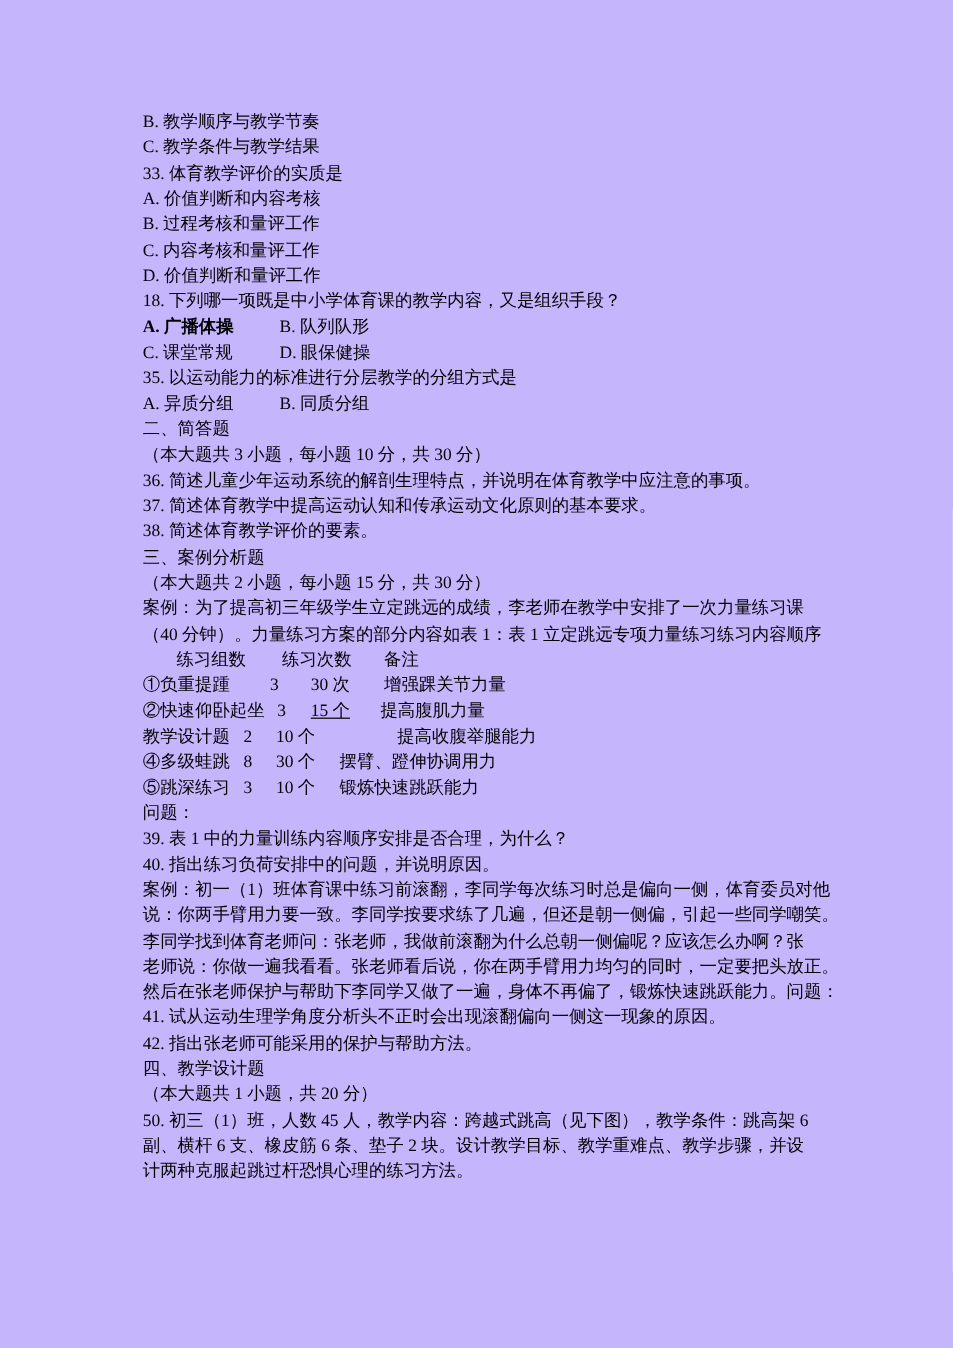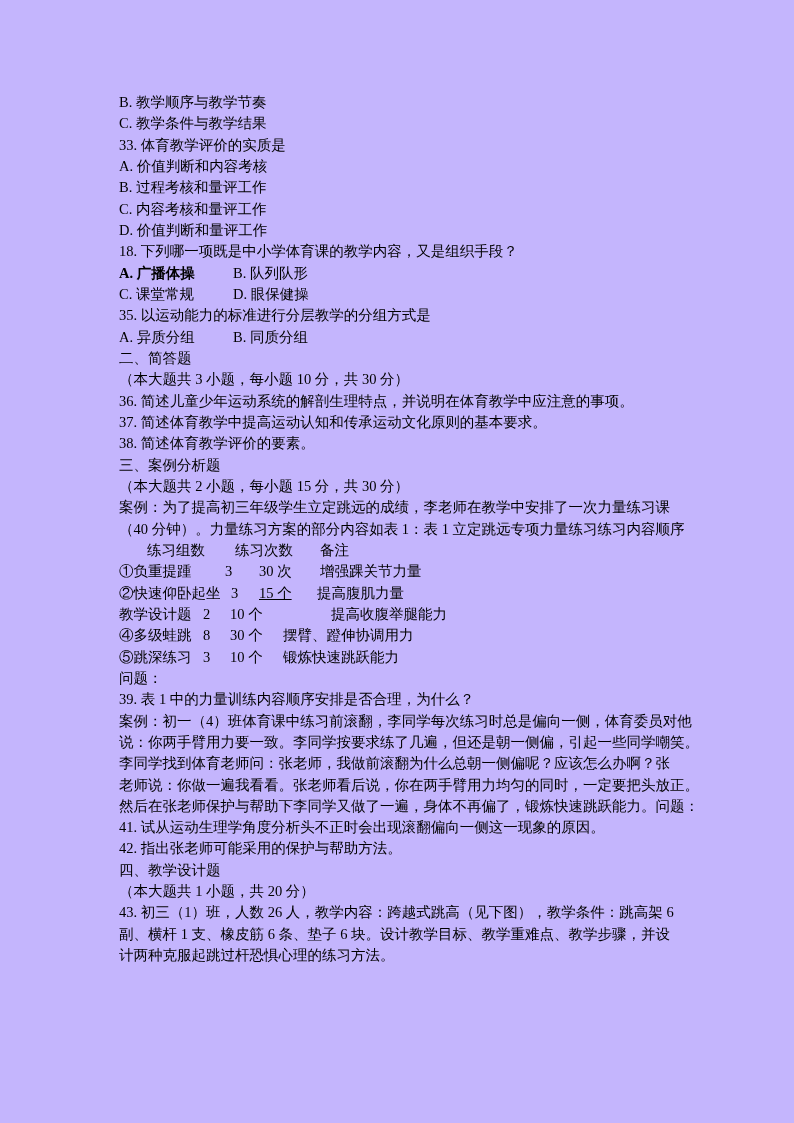--- a/index.html
+++ b/index.html
@@ -139,21 +139,24 @@
         <span class="seg" style="left: 111px;">10 个</span>
         <span class="seg" style="left: 164px;">锻炼快速跳跃能力</span>
       </div>
       <div class="line">
         <span class="seg" style="left: 0px;">问题：</span>
       </div>
       <div class="line">
         <span class="seg" style="left: 0px;">39. 表 1 中的力量训练内容顺序安排是否合理，为什么？</span>
       </div>
       <div class="line">
-        <span class="seg" style="left: 0px;">案例：初一（4）班体育课中练习前滚翻，李同学每次练习时总是偏向一侧，体育委员对他</span>
+        <span class="seg" style="left: 0px;">40. 指出练习负荷安排中的问题，并说明原因。</span>
+      </div>
+      <div class="line">
+        <span class="seg" style="left: 0px;">案例：初一（1）班体育课中练习前滚翻，李同学每次练习时总是偏向一侧，体育委员对他</span>
       </div>
       <div class="line">
         <span class="seg" style="left: 0px;">说：你两手臂用力要一致。李同学按要求练了几遍，但还是朝一侧偏，引起一些同学嘲笑。</span>
       </div>
       <div class="line">
         <span class="seg" style="left: 0px;">李同学找到体育老师问：张老师，我做前滚翻为什么总朝一侧偏呢？应该怎么办啊？张</span>
       </div>
       <div class="line">
         <span class="seg" style="left: 0px;">老师说：你做一遍我看看。张老师看后说，你在两手臂用力均匀的同时，一定要把头放正。</span>
       </div>
@@ -166,22 +169,22 @@
       <div class="line">
         <span class="seg" style="left: 0px;">42. 指出张老师可能采用的保护与帮助方法。</span>
       </div>
       <div class="line">
         <span class="seg" style="left: 0px;">四、教学设计题</span>
       </div>
       <div class="line">
         <span class="seg" style="left: 0px;">（本大题共 1 小题，共 20 分）</span>
       </div>
       <div class="line">
-        <span class="seg" style="left: 0px;">43. 初三（1）班，人数 26 人，教学内容：跨越式跳高（见下图），教学条件：跳高架 6</span>
+        <span class="seg" style="left: 0px;">50. 初三（1）班，人数 45 人，教学内容：跨越式跳高（见下图），教学条件：跳高架 6</span>
       </div>
       <div class="line">
-        <span class="seg" style="left: 0px;">副、横杆 1 支、橡皮筋 6 条、垫子 6 块。设计教学目标、教学重难点、教学步骤，并设</span>
+        <span class="seg" style="left: 0px;">副、横杆 6 支、橡皮筋 6 条、垫子 2 块。设计教学目标、教学重难点、教学步骤，并设</span>
       </div>
       <div class="line">
         <span class="seg" style="left: 0px; text-align: center;">计两种克服起跳过杆恐惧心理的练习方法。</span>
       </div>
     </div>
 </div>
 
 </body></html>

